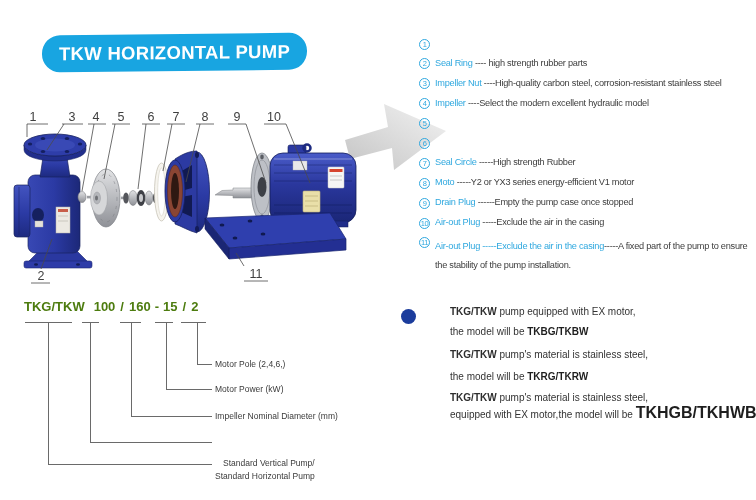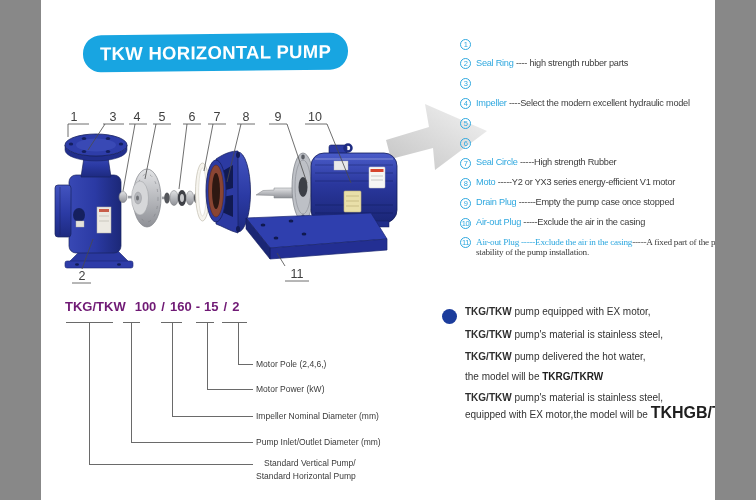--- a/index.html
+++ b/index.html
@@ -1,51 +1,51 @@
 <!DOCTYPE html>
 <html><head>
 <meta charset="utf-8">
 <style>
   html,body{margin:0;padding:0;background:#888;}
   .canvas{
-    position:relative;width:674px;height:500px;background:#ffffff;
+    position:relative;width:756px;height:500px;background:#ffffff;
     overflow:hidden;font-family:"Liberation Sans",sans-serif;margin:0 auto;
   }
   
   .banner{
     position:absolute;left:42px;top:34px;width:265px;height:37px;
     background:#18A5E1;border-radius:18px;display:flex;align-items:center;justify-content:center;
     transform:skewY(-0.6deg);
   }
   .banner .t{color:#fff;font-size:18.5px;font-weight:bold;letter-spacing:.3px;}
   
   .plist{position:absolute;left:419px;top:33px;width:334px;padding-top:5px;}
   .prow{height:19.9px;display:flex;align-items:flex-start;font-size:9.2px;letter-spacing:-0.25px;color:#3c3c3c;}
   .prow .badge{
     box-sizing:border-box;flex:0 0 auto;width:11px;height:11px;margin:0 5px 0 0;margin-top:0.5px;
     border:1px solid #2FA8DF;border-radius:50%;color:#2FA8DF;font-size:7.5px;line-height:9px;
     text-align:center;letter-spacing:-0.5px;
   }
   .prow .ptext{white-space:nowrap;}
   .prow.wrap{height:auto;}
-  .prow.wrap .ptext{white-space:normal;line-height:10px;font-family:Liberation Serif, serif;}
+  .prow.wrap .ptext{white-space:normal;line-height:19px;}
   .pname{color:#2FA8DF;}
   .pdesc{color:#3c3c3c;}
   
-  .mcode{position:absolute;left:24px;top:299px;font-size:13px;font-weight:bold;color:#701a75;white-space:nowrap;}
+  .mcode{position:absolute;left:24px;top:299px;font-size:13px;font-weight:bold;color:#4d7c0f;white-space:nowrap;}
   .mcode span{display:inline-block;}
   .mc-p{margin-right:9px;} .mc-1{margin-right:5px;} .mc-s1{margin-right:5px;}
   .mc-2{margin-right:4px;} .mc-d{margin-right:4px;} .mc-3{margin-right:5px;} .mc-s2{margin-right:5px;}
   .ln{position:absolute;background:#6a6a6a;}
   .hl{height:1px;} .vl{width:1px;}
   .mlabel{position:absolute;left:215px;font-size:8.5px;color:#3a3a3a;line-height:13px;white-space:nowrap;text-align:right;}
   
   .bullet{position:absolute;left:401px;top:309px;width:15px;height:15px;border-radius:50%;background:#1B3C9C;}
   .variants{position:absolute;left:424px;top:302px;width:330px;}
-  .vpair{margin-bottom:2.5px;}
+  .vpair{margin-bottom:2.5px;margin-left:26px;}
   .vline{font-size:10px;line-height:20px;color:#333;white-space:nowrap;}
   .vpre{font-weight:bold;color:#2e2e2e;}
   .vmodel{font-weight:bold;color:#1e1e1e;}
   .vpair.last .vline{line-height:15px;}
   .vpair.last .vmodel{font-size:16px;}
   svg text{font-family:"Liberation Sans",sans-serif;}
 </style>
 </head>
 <body>
 
@@ -228,20 +228,21 @@
   <div class="plist">
     <div class="prow">
         <span class="badge">1</span>
       </div>
     <div class="prow">
         <span class="badge">2</span>
         <span class="ptext"><span class="pname">Seal Ring</span><span class="pdesc"> ---- high strength rubber parts</span></span>
       </div>
     <div class="prow">
         <span class="badge">3</span>
+        <span class="ptext"><span class="pname">Impeller Nut</span><span class="pdesc"> ----High-quality carbon steel, corrosion-resistant stainless steel</span></span>
       </div>
     <div class="prow">
         <span class="badge">4</span>
         <span class="ptext"><span class="pname">Impeller</span><span class="pdesc"> ----Select the modern excellent hydraulic model</span></span>
       </div>
     <div class="prow">
         <span class="badge">5</span>
       </div>
     <div class="prow">
         <span class="badge">6</span>
@@ -284,36 +285,35 @@
   <div class="ln vl" style="left:197px;top:322px;height:43px;"></div>
   <div class="ln hl" style="left:197px;top:364px;width:15px;"></div>
   <div class="ln hl" style="left:166px;top:389px;width:46px;"></div>
   <div class="ln hl" style="left:131px;top:416px;width:81px;"></div>
   <div class="ln hl" style="left:90px;top:442px;width:122px;"></div>
   <div class="ln hl" style="left:48px;top:464px;width:164px;"></div>
 
   <div class="mlabel" style="top:358px;">Motor Pole (2,4,6,)</div>
   <div class="mlabel" style="top:383px;">Motor Power  (kW)</div>
   <div class="mlabel" style="top:410px;">Impeller Nominal Diameter (mm)</div>
-  <div class="mlabel" style="top:436px;">Pump Inlet/Outlet Diameter (mm)</div>
   <div class="mlabel" style="top:457px;">
     <div>Standard Vertical Pump/</div>
     <div>Standard  Horizontal Pump</div>
   </div>
 
   <div class="bullet"></div>
   <div class="variants">
     <div class="vpair">
       <div class="vline"><span class="vpre">TKG/TKW</span><span> pump equipped with EX motor,</span></div>
+      <div class="vline"><span>the model will be </span><span class="vmodel">TKBG/TKBW</span></div>
     </div>
     <div class="vpair">
       <div class="vline"><span class="vpre">TKG/TKW</span><span> pump's material is stainless steel,</span></div>
     </div>
     <div class="vpair">
-      <div class="vline"><span class="vpre">TKG/TKW</span><span> pump delivered the hot water,</span></div>
       <div class="vline"><span>the model will be </span><span class="vmodel">TKRG/TKRW</span></div>
     </div>
     <div class="vpair last">
       <div class="vline"><span class="vpre">TKG/TKW</span><span> pump's material is stainless steel,</span></div>
       <div class="vline"><span>equipped with EX motor,the model will be </span><span class="vmodel">TKHGB/TKHWB</span></div>
     </div>
   </div>
 
 </div>
 

